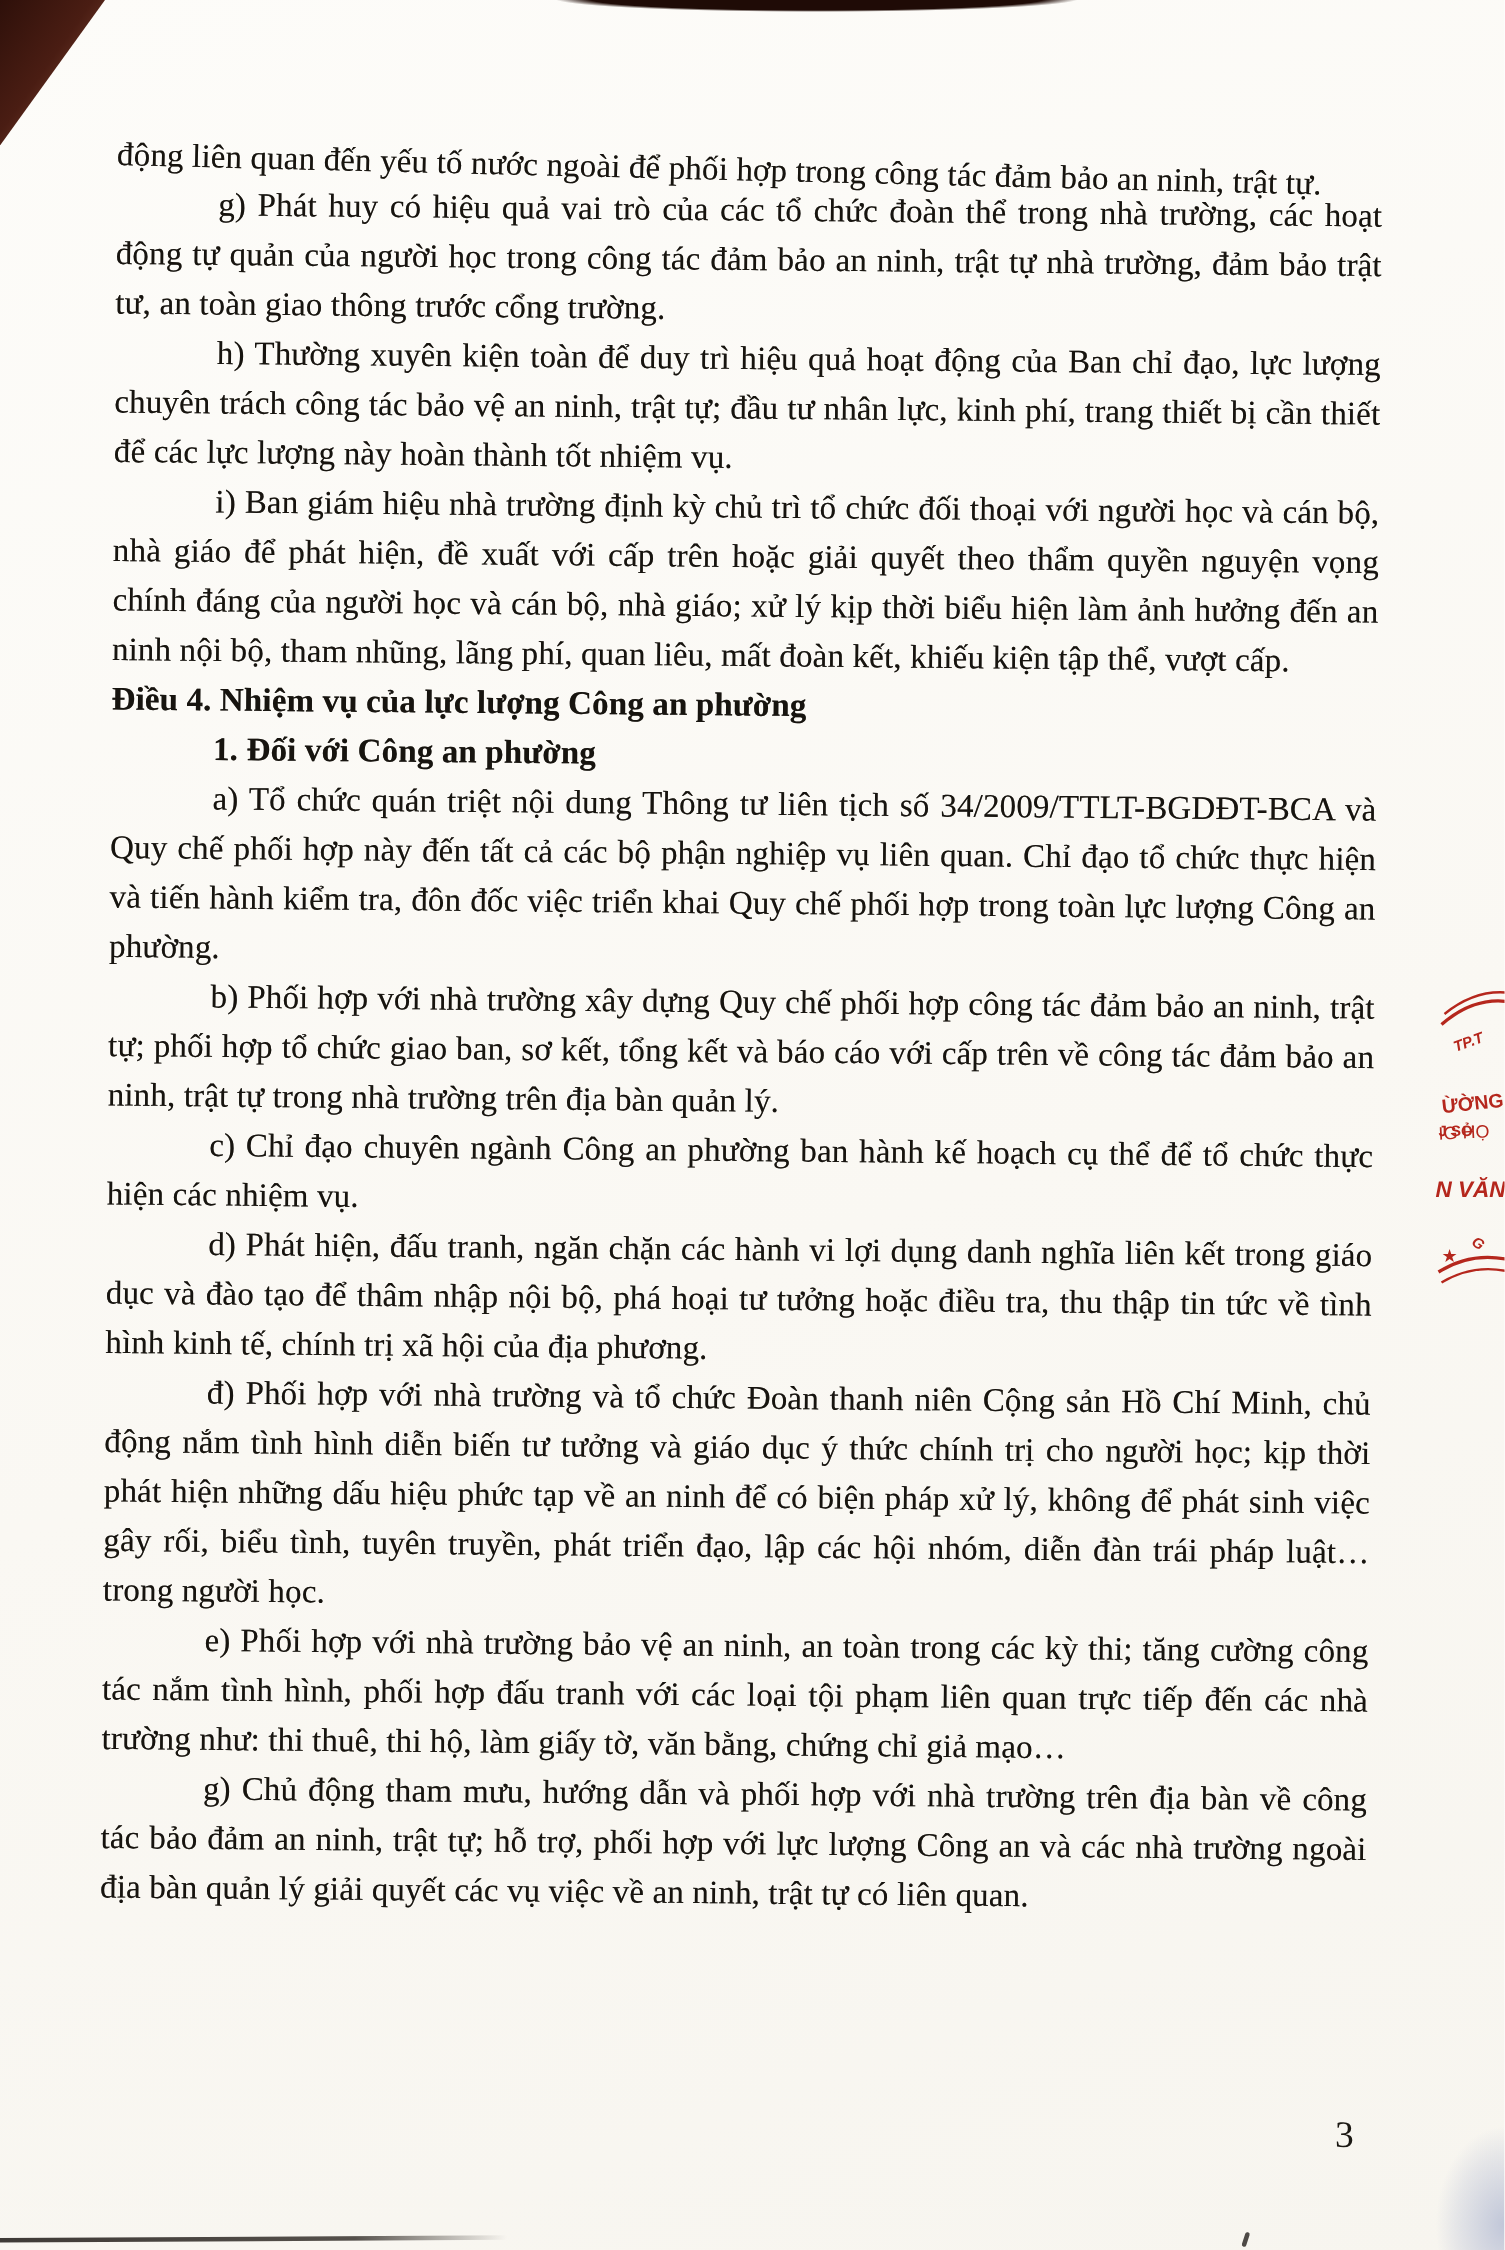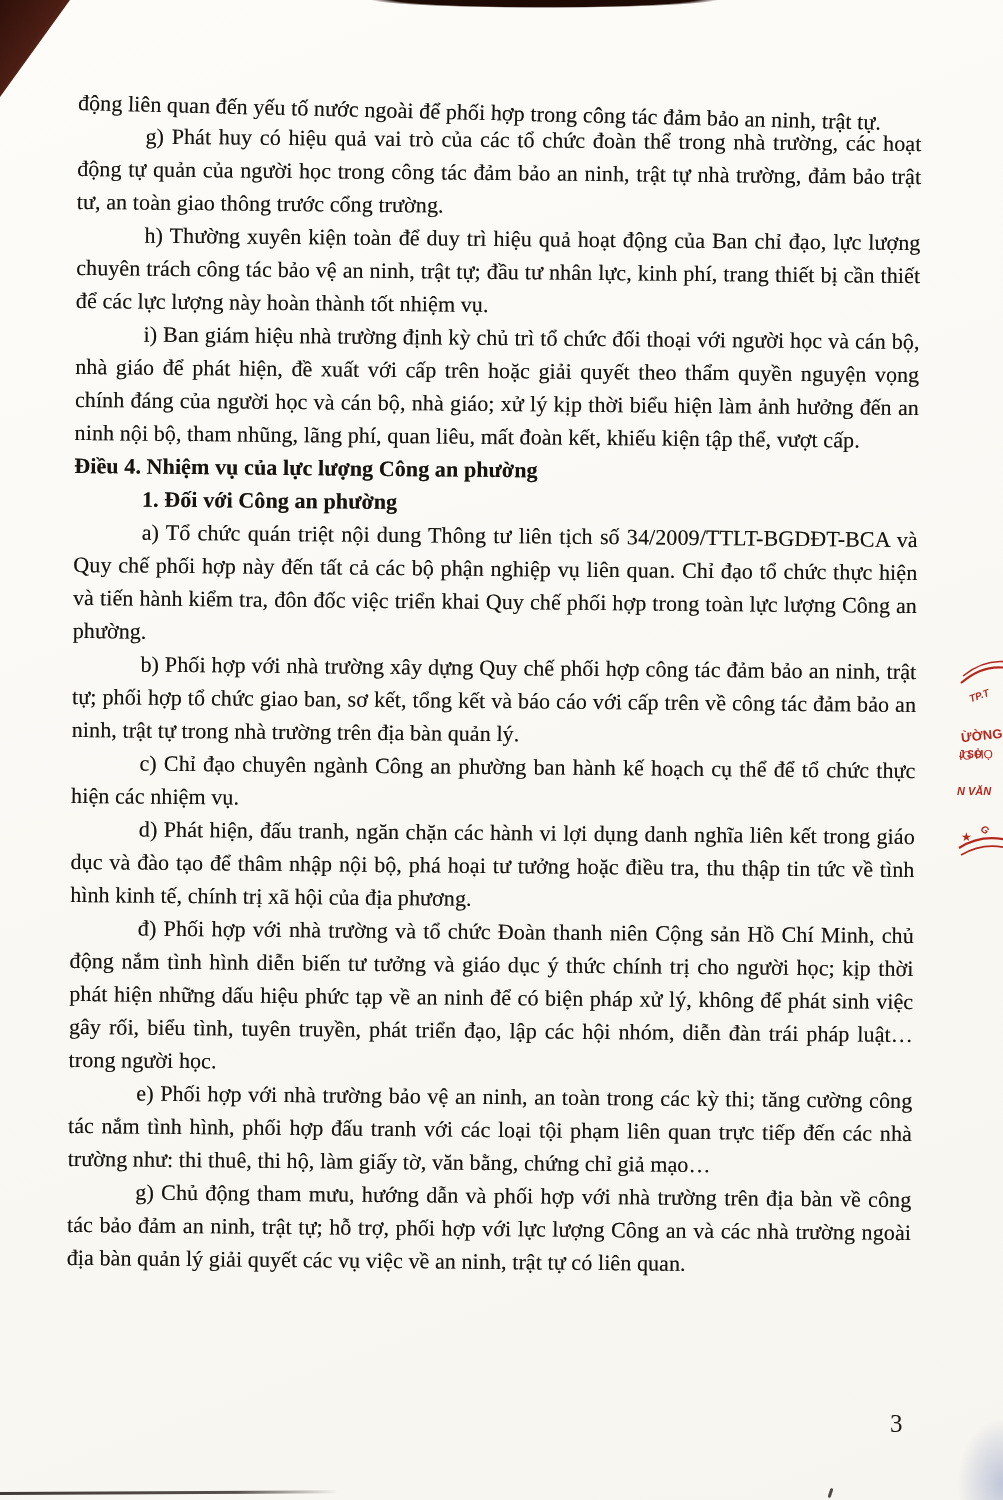--- a/index.html
+++ b/index.html
@@ -87,21 +87,21 @@
     <path d="M 6 31 Q 28 12 52 16" fill="none" stroke="#b5271d" stroke-width="2.2"></path>
     <path d="M 8 24 Q 29 7 52 10" fill="none" stroke="#b5271d" stroke-width="1.6"></path>
     <path d="M 4 196 Q 26 182 52 188" fill="none" stroke="#b5271d" stroke-width="2.2"></path>
     <path d="M 6 203 Q 28 190 52 196" fill="none" stroke="#b5271d" stroke-width="1.6"></path>
   </svg>
   <div id="stamp-frags">
       <div class="stamp-frag" style="left: 14px; top: 38px; font-size: 10px; font-weight: bold; font-style: italic; transform: rotate(-20deg);">TP.T</div>
       <div class="stamp-frag" style="left: 6px; top: 76px; font-size: 13px; font-weight: bold; font-style: normal; transform: rotate(-6deg);">ỪỜNG</div>
       <div class="stamp-frag" style="left: 4px; top: 96px; font-size: 12px; font-weight: normal; font-style: normal; transform: rotate(-3deg);">IG HỌ</div>
       <div class="stamp-frag" style="left: 4px; top: 97px; font-size: 10px; font-weight: bold; font-style: normal; transform: rotate(0deg);">J SỞ</div>
-      <div class="stamp-frag" style="left: 2px; top: 133px; font-size: 11px; font-weight: bold; font-style: italic; transform: rotate(0deg);">N VĂN</div>
+      <div class="stamp-frag" style="left: 2px; top: 133px; font-size: 15px; font-weight: bold; font-style: italic; transform: rotate(0deg);">N VĂN</div>
       <div class="stamp-frag" style="left: 6px; top: 178px; font-size: 12px; font-weight: normal; font-style: normal; transform: rotate(0deg);">★</div>
       <div class="stamp-frag" style="left: 26px; top: 172px; font-size: 10px; font-weight: bold; font-style: italic; transform: rotate(35deg);">G</div>
     </div>
 </div>
 
 <div class="page-number">3</div>
 
 <div class="bottom-line"></div>
 <div class="tiny-mark"></div>
 <div class="bottom-smudge"></div>

